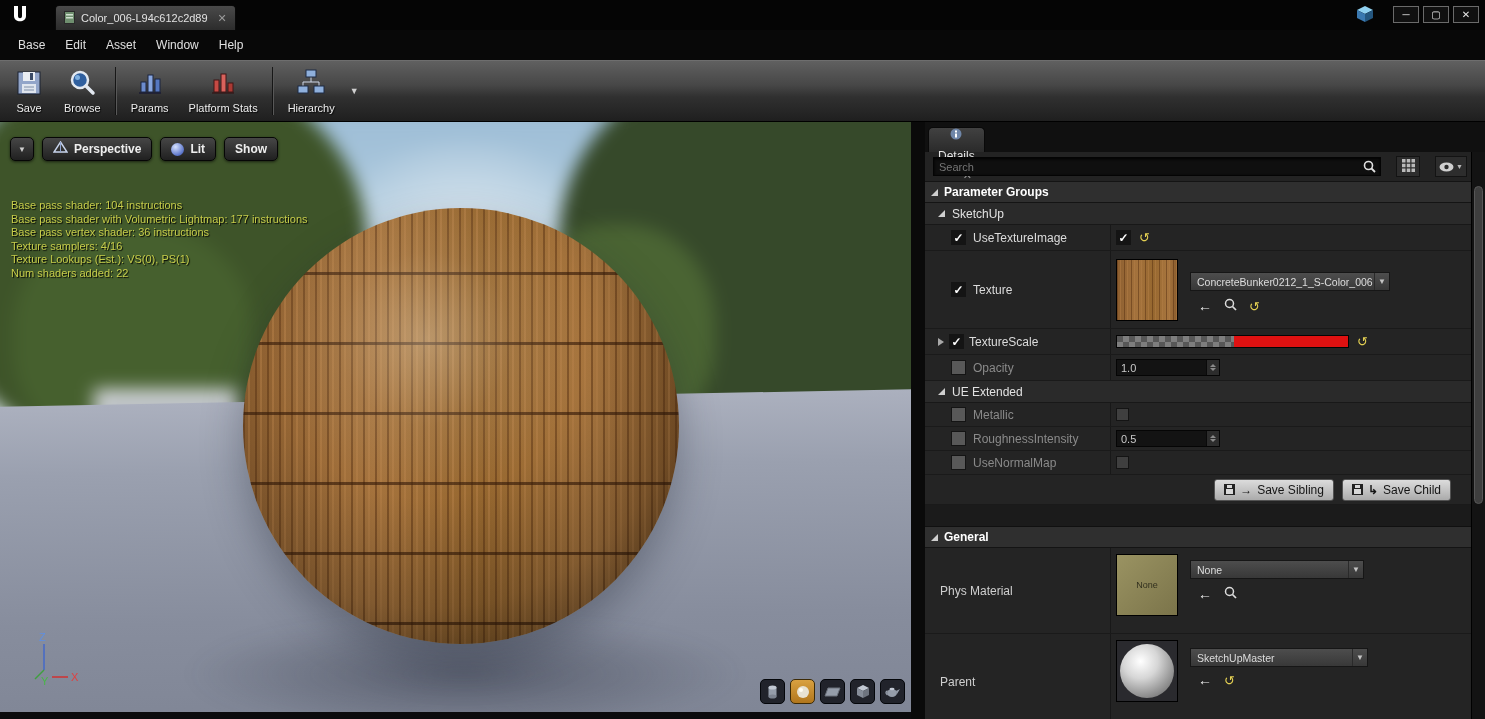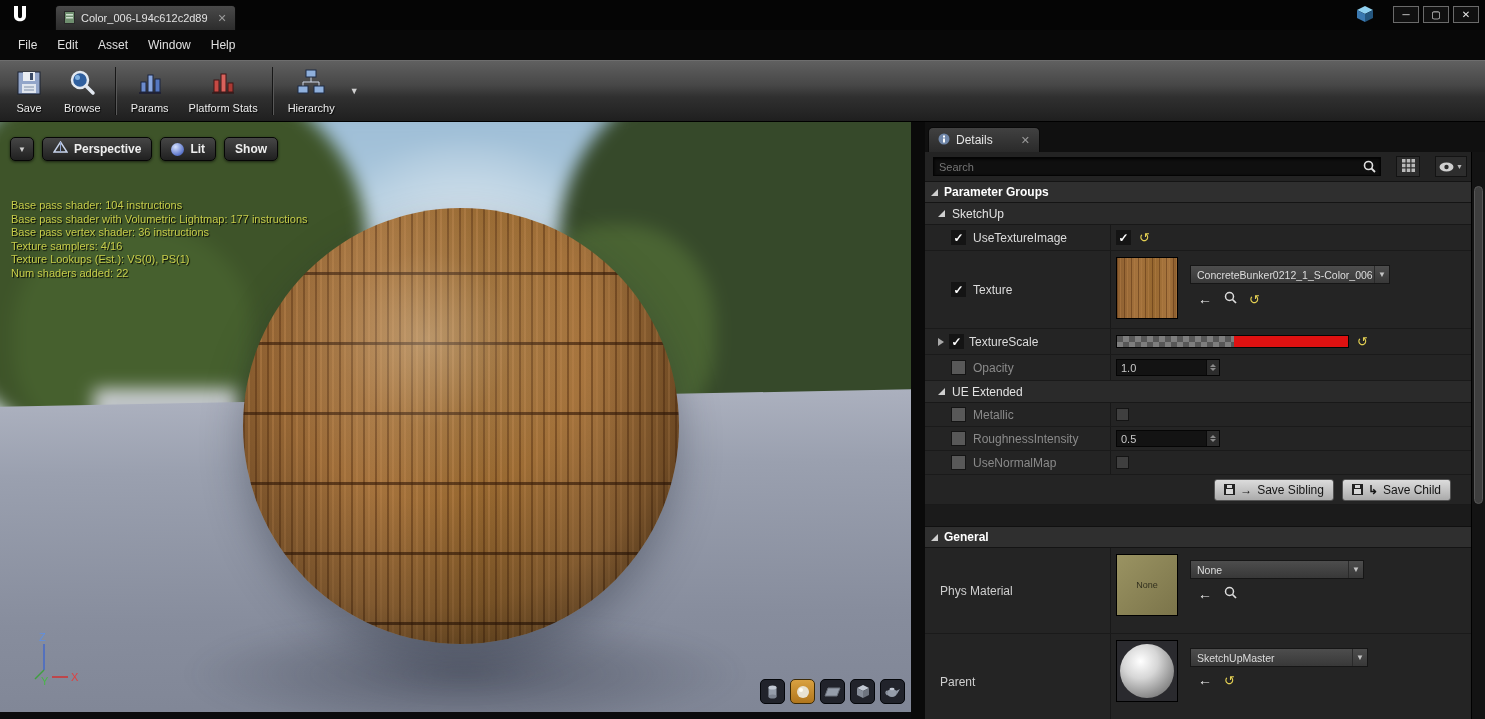--- a/index.html
+++ b/index.html
@@ -81,21 +81,21 @@
   .shapebtn { width:25px; height:25px; border-radius:5px; background:rgba(16,18,24,.85); border:1px solid #04060a;
     display:flex; align-items:center; justify-content:center; }
   .shapebtn.active { background:linear-gradient(180deg,#d9a141,#b1761c); border-color:#3c2a06; }
   .vp-bottom-strip { position:absolute; left:0; top:712px; width:911px; height:7px; background:#0b0b0d; }
 
   
   .details { position:absolute; left:925px; top:122px; width:560px; height:597px; background:#1d1d1d; }
   .dtabbar { height:30px; background:#101010; display:flex; align-items:flex-end; padding:0 0 0 3px; }
   .dtab { height:25px; display:flex; align-items:center; gap:6px; padding:0 9px;
     background:linear-gradient(180deg,#414141,#2a2a2a); border:1px solid #090909; border-bottom:none;
-    border-radius:5px 5px 0 0; color:#e5e5e5; font-size:12px; }
+    border-radius:5px 5px 0 0; color:#e5e5e5; font-size:12px;flex-direction:column; }
   .dtab .x { color:#9a9a9a; margin-left:22px; font-size:11px; }
 
   .dsearch { height:30px; background:#232323; border-bottom:1px solid #141414; display:flex; align-items:center; gap:15px; padding:0 18px 0 8px; }
   .dsearch-box { flex:1; height:19px; background:#0f0f0f; border:1px solid #040404; box-shadow:inset 0 1px 3px #000;
     display:flex; align-items:center; }
   .dsearch-box input { flex:1; background:transparent; border:0; outline:none; color:#9c9c9c; font-size:11px; padding:0 5px; font-family:"Liberation Sans",sans-serif; }
   .dtool { height:21px; min-width:24px; background:#2d2d2d; border:1px solid #131313; display:flex; align-items:center; justify-content:center; gap:2px; color:#b9b9b9; }
 
   .dbody { margin-right:14px; }
   .tri-exp { width:0; height:0; border-bottom:7px solid #cfcfcf; border-left:7px solid transparent; }
@@ -155,21 +155,21 @@
     border:1px solid #525252; border-radius:3px; color:#141414; font-size:12px; }
   .floppy { width:11px; height:11px; background:#222; position:relative; display:inline-block; }
   .floppy::after { content:""; position:absolute; left:2px; bottom:1px; width:7px; height:5px; background:#d8d8d8; }
   .floppy::before { content:""; position:absolute; left:3px; top:1px; width:5px; height:3px; background:#d8d8d8; }
   .gbtn .garrow { font-size:12px; font-weight:bold; }
 
   .dgap { height:22px; background:#1b1b1b; border-bottom:1px solid #101010; }
   .prow.tall { height:86px; }
   .prow.tall .vcol { padding:6px 0 6px 5px; align-items:flex-start; }
   .prow.texrow { height:78px; }
-  .prow.texrow .vcol { padding:6px 0 6px 5px; align-items:flex-start; }
+  .prow.texrow .vcol { padding:6px 0 6px 5px; align-items:center; }
 
   .dscroll { position:absolute; right:0; top:30px; bottom:0; width:14px; background:#131313; border-left:1px solid #000; }
   .dthumb { position:absolute; left:2px; right:2px; top:34px; height:318px; background:#3e3e3e; border:1px solid #575757; border-radius:6px; }
 </style>
 </head>
 <body>
 
 <div class="window">
 
   <div class="titlebar">
@@ -197,21 +197,21 @@
         </svg>
     </span>
     <div class="win-ctrls">
       <span class="win-btn">─</span>
       <span class="win-btn">▢</span>
       <span class="win-btn">✕</span>
     </div>
   </div>
 
   <div class="menubar">
-    <span class="menu-item">File</span>
+    <span class="menu-item">Base</span>
     <span class="menu-item">Edit</span>
     <span class="menu-item">Asset</span>
     <span class="menu-item">Window</span>
     <span class="menu-item">Help</span>
   </div>
 
   <div class="toolbar">
     <div class="tbtn">
       <span>
         <svg width="30" height="30" viewBox="0 0 30 30">

